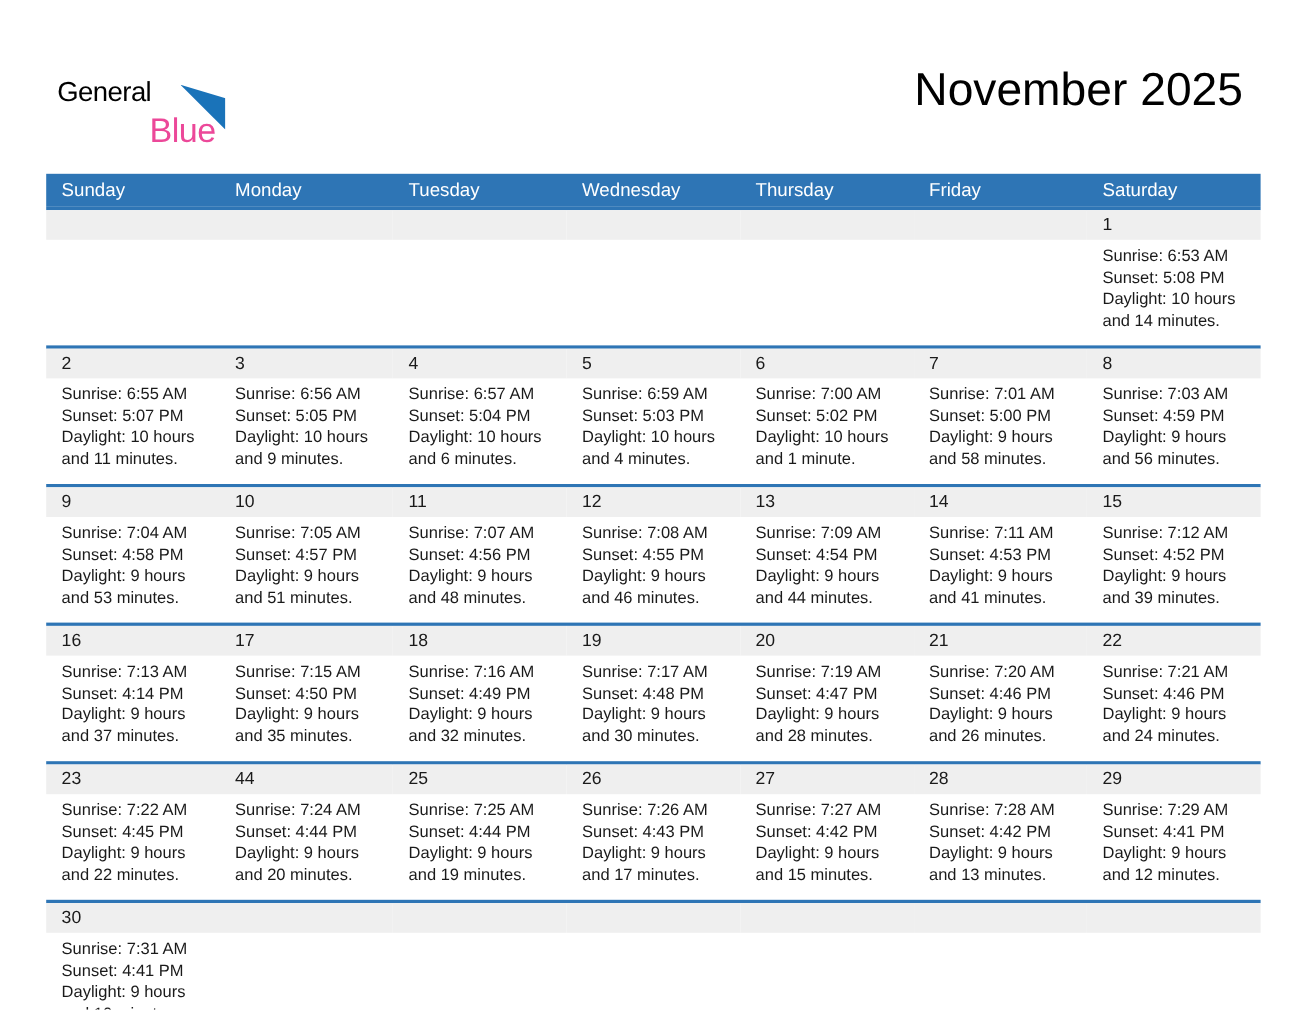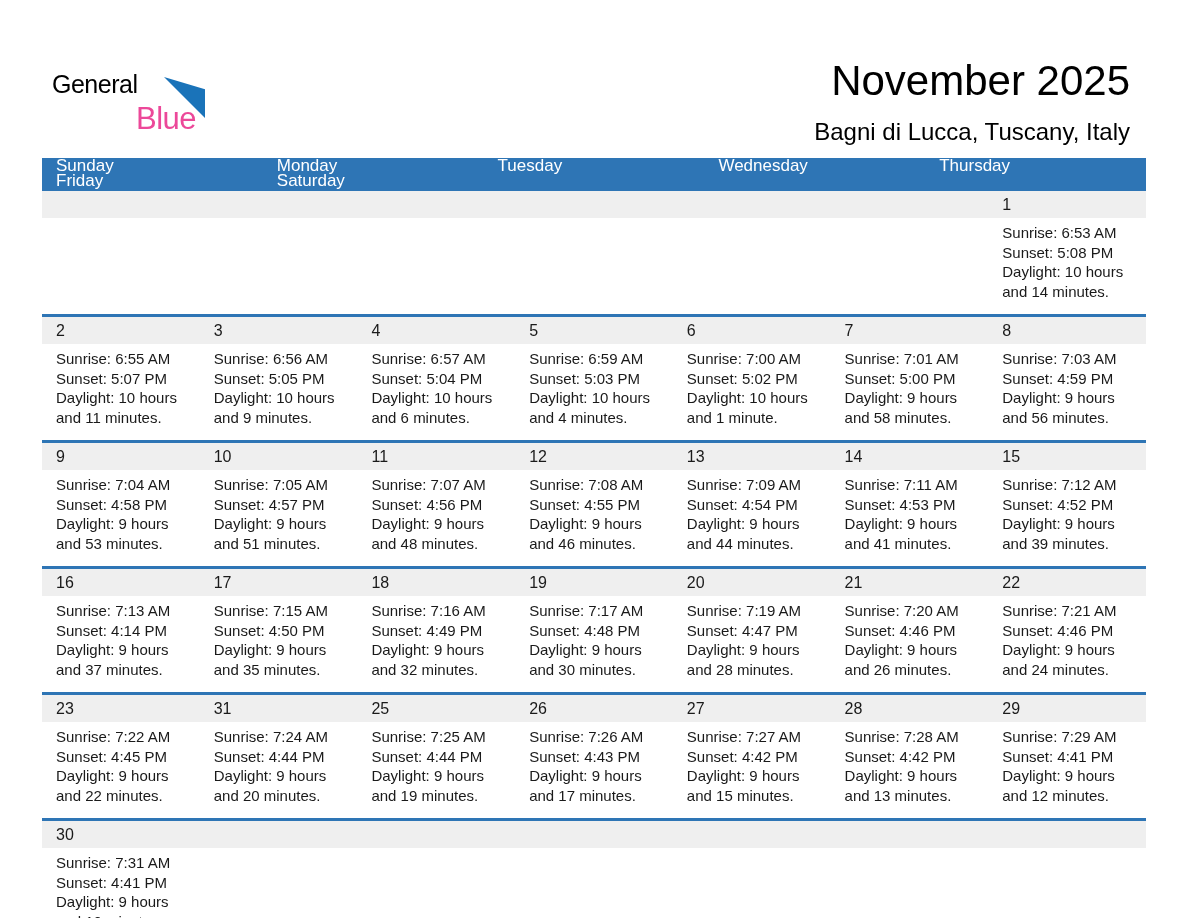--- a/index.html
+++ b/index.html
@@ -72,21 +72,21 @@
 
   
   .calendar {
     position: absolute;
     left: 42px;
     top: 158px;
     width: 1104px;
   }
   .weekday-header {
     display: grid;
-    grid-template-columns: repeat(5, 1fr);
+    grid-template-columns: repeat(7, 1fr);
     background: #2e75b5;
     height: 30px;
     align-items: center;
   }
   .weekday-header .wd {
     color: #ffffff;
     font-size: 17px;
     padding-left: 14px;
     white-space: nowrap;
     overflow: hidden;
@@ -123,21 +123,20 @@
 <div class="page">
 
   <div class="logo">
     <span class="logo-general">General</span>
     <span class="logo-triangle"></span>
     <span class="logo-blue">Blue</span>
   </div>
 
   <div class="titles">
     <div class="main-title">November 2025</div>
-    <div class="sub-title">Bagni di Lucca, Tuscany, Italy</div>
   </div>
 
   <div class="calendar">
     <div class="weekday-header" id="weekday-header">
         <div class="wd">Sunday</div>
         <div class="wd">Monday</div>
         <div class="wd">Tuesday</div>
         <div class="wd">Wednesday</div>
         <div class="wd">Thursday</div>
         <div class="wd">Friday</div>
@@ -378,21 +377,21 @@
           <div class="cell">
             <div class="num">23</div>
             <div class="cellbody">
               <div class="line">Sunrise: 7:22 AM</div>
               <div class="line">Sunset: 4:45 PM</div>
               <div class="line">Daylight: 9 hours</div>
               <div class="line">and 22 minutes.</div>
             </div>
           </div>
           <div class="cell">
-            <div class="num">31</div>
+            <div class="num">44</div>
             <div class="cellbody">
               <div class="line">Sunrise: 7:24 AM</div>
               <div class="line">Sunset: 4:44 PM</div>
               <div class="line">Daylight: 9 hours</div>
               <div class="line">and 20 minutes.</div>
             </div>
           </div>
           <div class="cell">
             <div class="num">25</div>
             <div class="cellbody">

